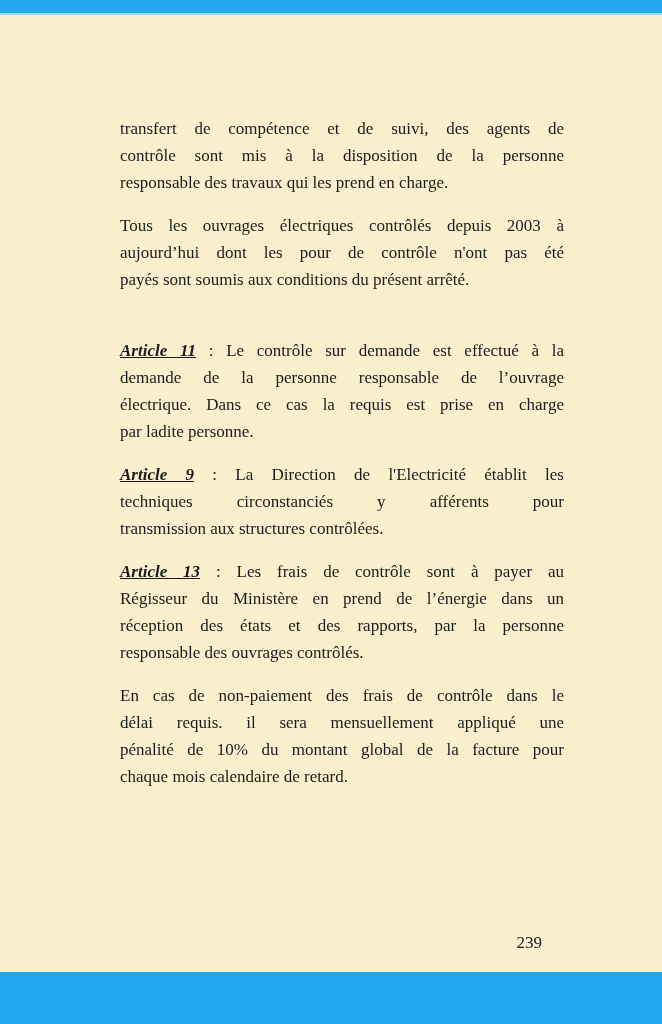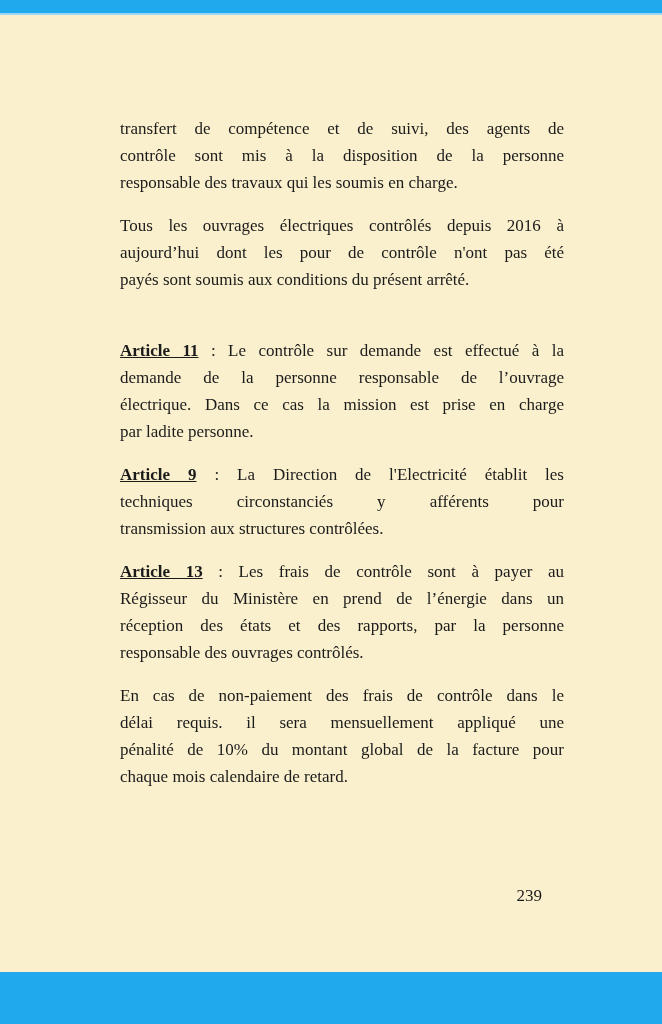--- a/index.html
+++ b/index.html
@@ -34,52 +34,53 @@
     white-space: nowrap;
     text-align: justify;
     text-align-last: justify;
   }
   .line.last {
     text-align-last: left;
   }
   .article-label {
     font-weight: bold;
     text-decoration: underline;
+    font-style: italic;
   }
   .page-number {
     position: absolute;
-    left: 120px; top: 882px; width: 444px;
+    left: 120px; top: 929px; width: 444px;
     height: 27px; line-height: 27px;
     padding-right: 22px; box-sizing: border-box;
     text-align: right;
     color: var(--ink, #1b1b1b);
     font-size: 17px;
   }
 </style>
 </head>
 <body>
 
 <div class="page" style="--blue: #20A9EC; --blue-light: #9AD8F5; --cream: #FAF0CD; --ink: #1b1b1b;">
   <div class="bar top"></div>
 
   <div class="content">
       <div class="paragraph">
         <div class="line">transfert de compétence et de suivi, des agents de</div>
         <div class="line">contrôle sont mis à la disposition de la personne</div>
-        <div class="line last">responsable des travaux qui les soumis en charge.</div>
+        <div class="line last">responsable des travaux qui les prend en charge.</div>
       </div>
       <div class="paragraph">
-        <div class="line">Tous les ouvrages électriques contrôlés depuis 2016 à</div>
+        <div class="line">Tous les ouvrages électriques contrôlés depuis 2003 à</div>
         <div class="line">aujourd’hui dont les pour de contrôle n'ont pas été</div>
         <div class="line last">payés sont soumis aux conditions du présent arrêté.</div>
       </div>
       <div class="paragraph spaced">
         <div class="line"><span class="article-label">Article 11</span><span> : Le contrôle sur demande est effectué à la</span></div>
         <div class="line">demande de la personne responsable de l’ouvrage</div>
-        <div class="line">électrique. Dans ce cas la mission est prise en charge</div>
+        <div class="line">électrique. Dans ce cas la requis est prise en charge</div>
         <div class="line last">par ladite personne.</div>
       </div>
       <div class="paragraph">
         <div class="line"><span class="article-label">Article 9</span><span> : La Direction de l'Electricité établit les</span></div>
         <div class="line">techniques circonstanciés y afférents pour</div>
         <div class="line last">transmission aux structures contrôlées.</div>
       </div>
       <div class="paragraph">
         <div class="line"><span class="article-label">Article 13</span><span> : Les frais de contrôle sont à payer au</span></div>
         <div class="line">Régisseur du Ministère en prend de l’énergie dans un</div>

